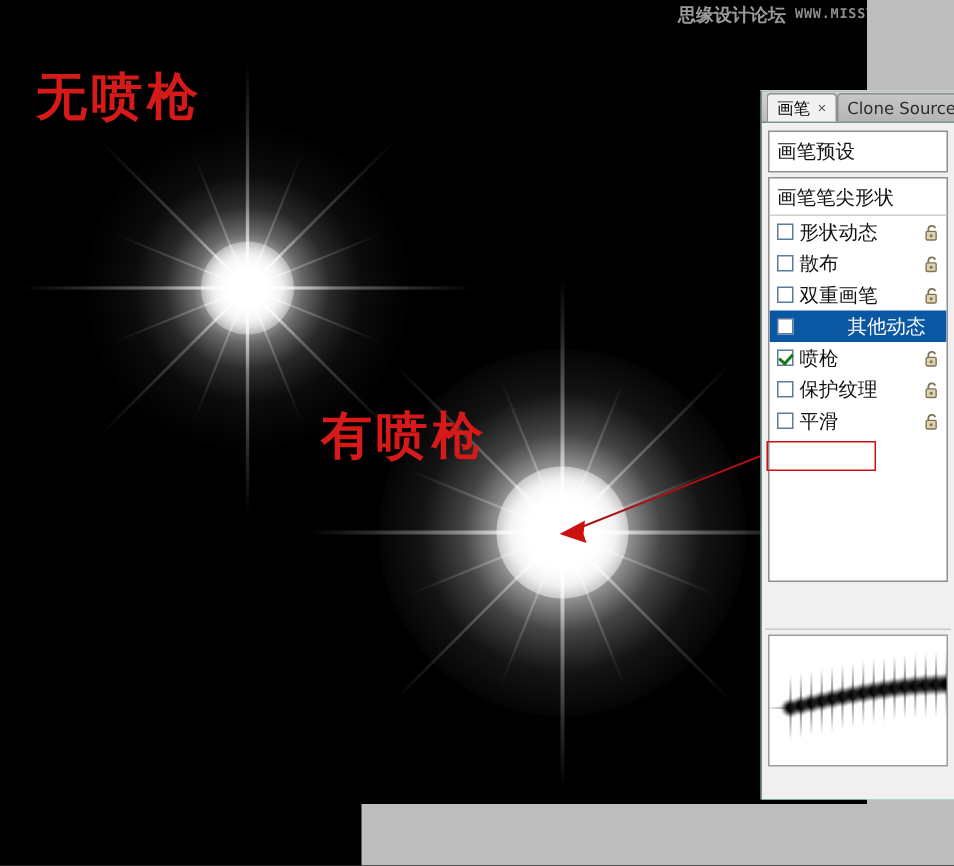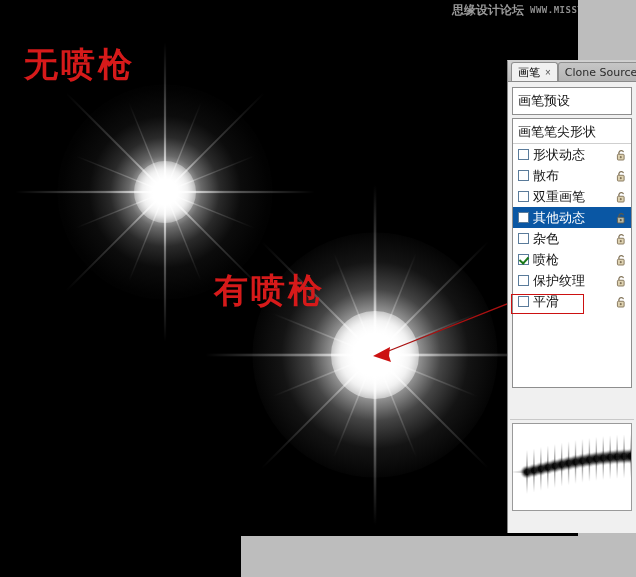--- a/index.html
+++ b/index.html
@@ -251,20 +251,21 @@
     font-size: 13px;
     font-family: Liberation Sans, sans-serif;
     color: #111;
   }
   .opt-row.header {
     border-bottom: 1px solid #cfcfcf;
     height: 23px;
   }
   .opt-row.selected {
     background: #0a57a4;
+    gap: 32px;
   }
   .opt-row.selected .item-text { color: #ffffff; }
   .chk {
     width: 11px; height: 11px;
     border: 1px solid #5a7b9a;
     background: #ffffff;
     box-sizing: border-box;
     margin-right: 4px;
     flex: none;
     position: relative;
@@ -521,29 +522,20 @@
             <span class="item-text">双重画笔</span>
             <span class="lock-icon"><svg viewBox="0 0 14 14" width="13" height="14">
                 <path d="M4.2 6.2 V4.4 a2.6 2.6 0 0 1 5.0 -0.5" fill="none" stroke="#6b5a3a" stroke-width="1.3"></path>
                 <rect x="2.6" y="6.2" width="7.2" height="6.2" rx="1" fill="#d9cba4" stroke="#6b5a3a" stroke-width="1"></rect>
                 <circle cx="6.2" cy="9.3" r="1.1" fill="#6b5a3a"></circle>
               </svg></span>
           </div>
           <div class="opt-row selected">
             <span class="chk"></span>
             <span class="item-text">其他动态</span>
-            <span class="lock-icon"><svg viewBox="0 0 14 14" width="13" height="14">
-                <path d="M4.2 6.2 V4.4 a2.6 2.6 0 0 1 5.0 -0.5" fill="none" stroke="#6b5a3a" stroke-width="1.3"></path>
-                <rect x="2.6" y="6.2" width="7.2" height="6.2" rx="1" fill="#d9cba4" stroke="#6b5a3a" stroke-width="1"></rect>
-                <circle cx="6.2" cy="9.3" r="1.1" fill="#6b5a3a"></circle>
-              </svg></span>
-          </div>
-          <div class="opt-row">
-            <span class="chk"></span>
-            <span class="item-text">杂色</span>
             <span class="lock-icon"><svg viewBox="0 0 14 14" width="13" height="14">
                 <path d="M4.2 6.2 V4.4 a2.6 2.6 0 0 1 5.0 -0.5" fill="none" stroke="#6b5a3a" stroke-width="1.3"></path>
                 <rect x="2.6" y="6.2" width="7.2" height="6.2" rx="1" fill="#d9cba4" stroke="#6b5a3a" stroke-width="1"></rect>
                 <circle cx="6.2" cy="9.3" r="1.1" fill="#6b5a3a"></circle>
               </svg></span>
           </div>
           <div class="opt-row">
             <span class="chk checked"></span>
             <span class="item-text">喷枪</span>
             <span class="lock-icon"><svg viewBox="0 0 14 14" width="13" height="14">

